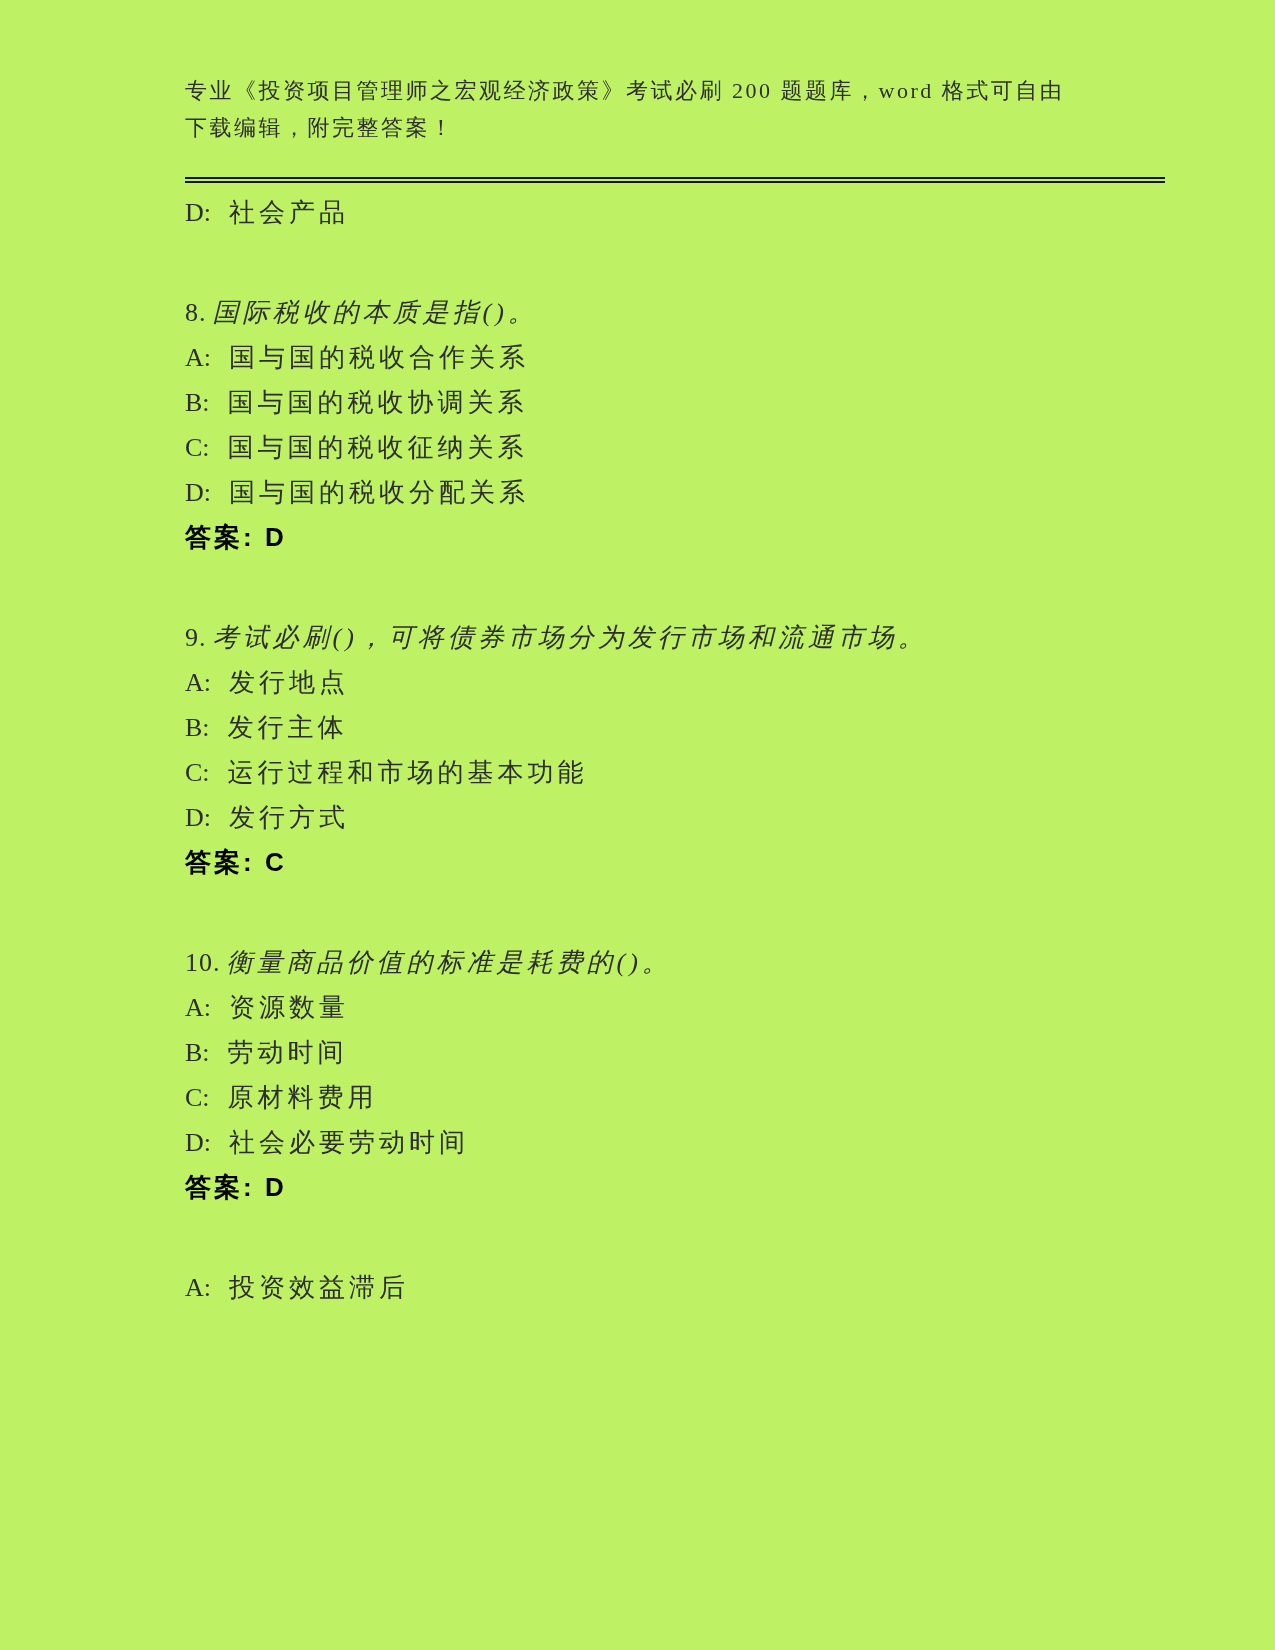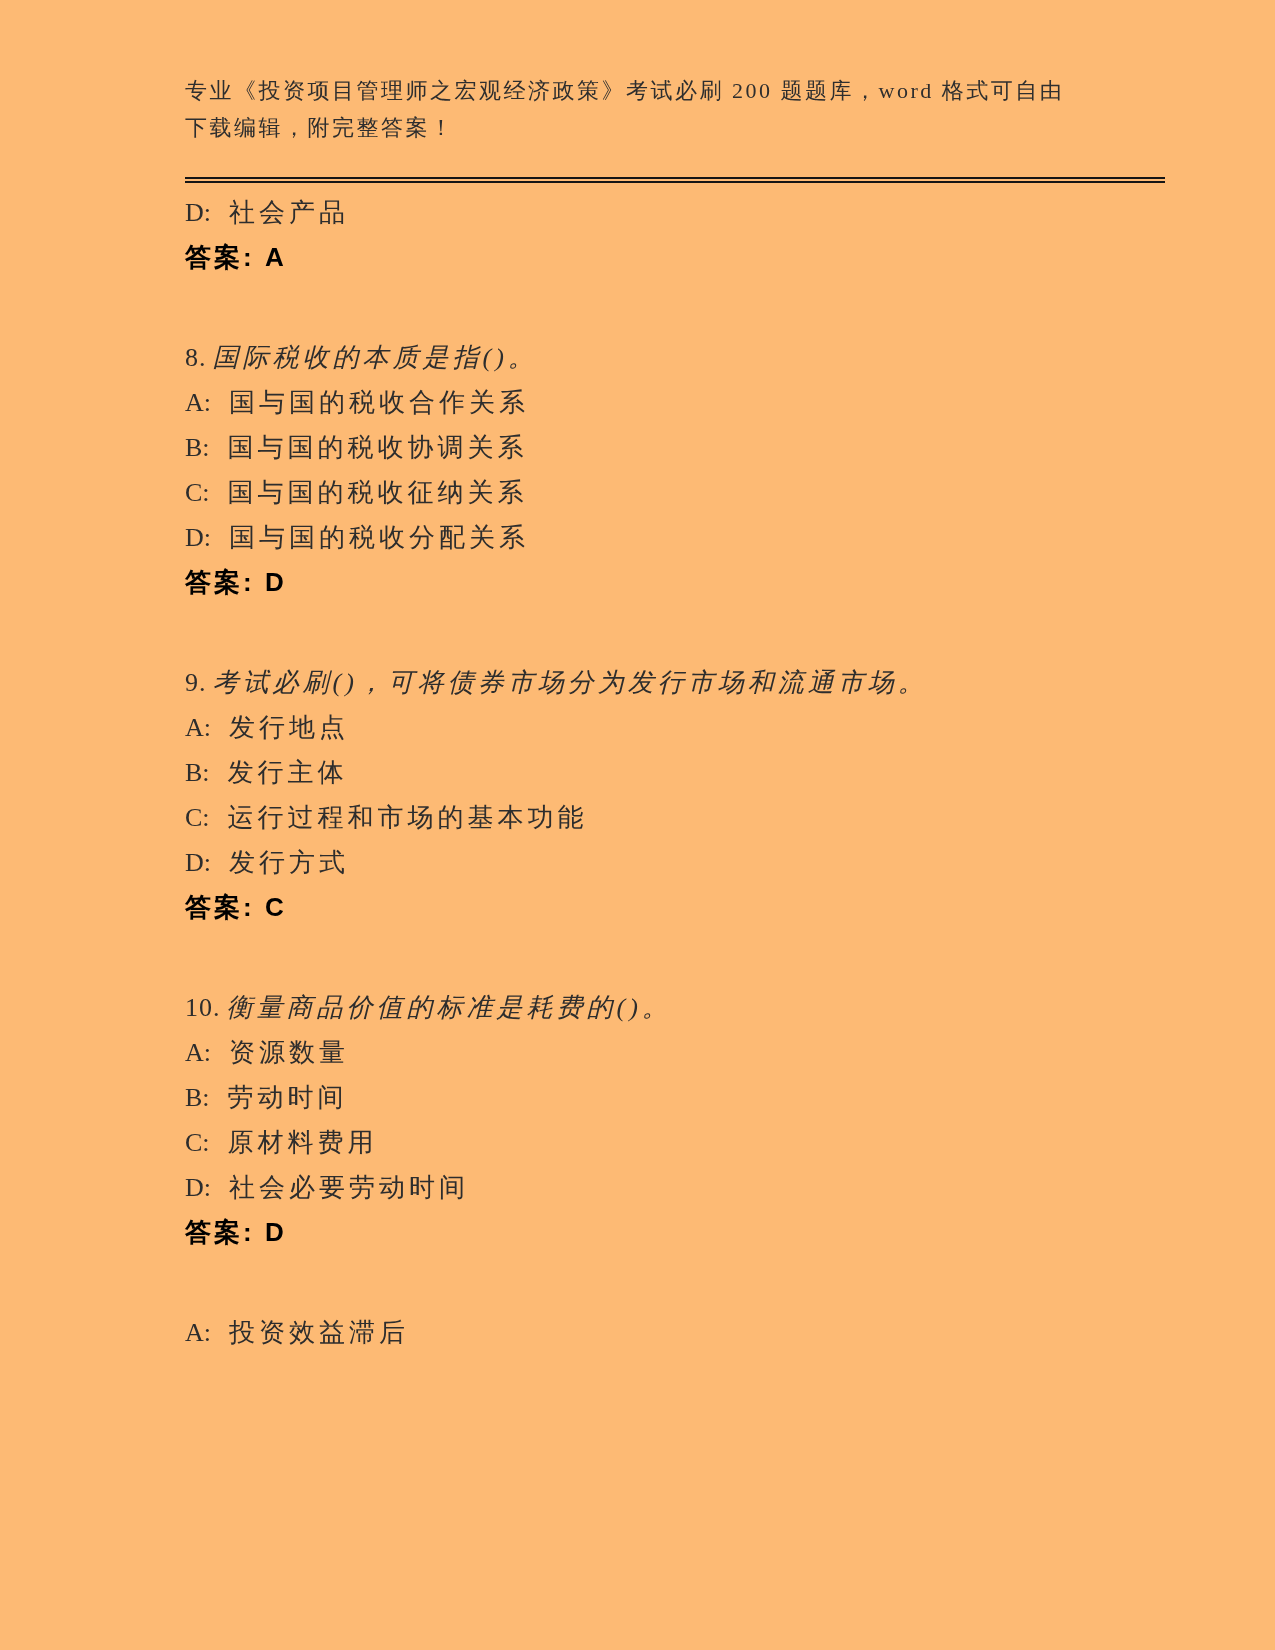--- a/index.html
+++ b/index.html
@@ -4,21 +4,21 @@
 <style>
   html, body {
     margin: 0;
     padding: 0;
     background: #ffffff;
   }
   .page {
     position: relative;
     width: 1275px;
     height: 1650px;
-    background: #fdba74;
+    background: #bef264;
     overflow: hidden;
     font-family: "Liberation Serif", "DejaVu Serif", serif;
     color: #2d2d2d;
   }
   .header {
     position: absolute;
     left: 185px;
     top: 72px;
     width: 930px;
     font-size: 22px;
@@ -85,21 +85,20 @@
   </div>
 
   <div class="double-rule"></div>
 
   <div class="content">
 
     <div class="question-partial">
       <p>
         <span class="opt-label">D:</span><span class="opt-text">社会产品</span>
       </p>
-      <p class="answer">答案: A</p>
     </div>
 
     <div class="question">
       <p>
         <span class="q-number">8.</span><span class="q-stem">国际税收的本质是指()。</span>
       </p>
       <p>
         <span class="opt-label">A:</span><span class="opt-text">国与国的税收合作关系</span>
       </p>
       <p>

